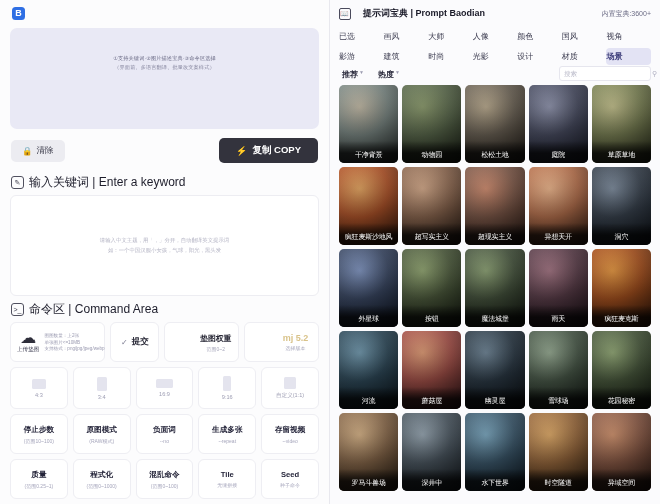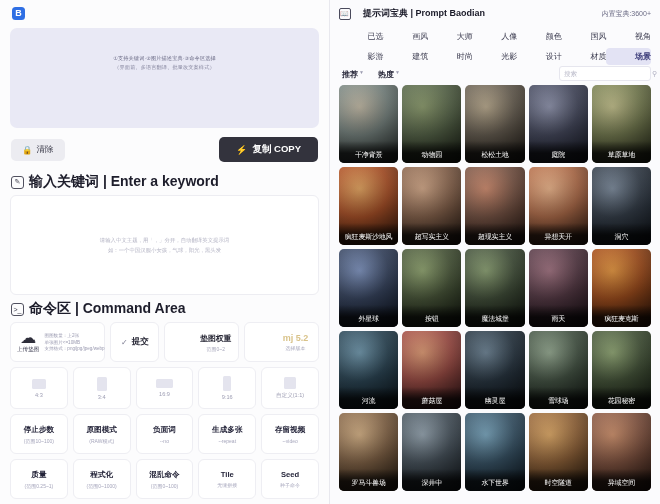--- a/index.html
+++ b/index.html
@@ -50,21 +50,21 @@
     cursor: pointer;
   }
   .copy-ico { font-size: 9px; color: #c9c9d6; }
 
   .sec-head { display: flex; align-items: center; gap: 5px; padding: 5px 3px 4px 3px; }
   .sec-ico {
     width: 13px; height: 13px; border: 1px solid #50505f; border-radius: 3px;
     display: flex; align-items: center; justify-content: center;
     font-size: 7px; color: #3a3a48; flex: none;
   }
-  .sec-txt { font-size: 14px; color: #1d1d2b; font-weight: bold; }
+  .sec-txt { font-size: 12px; color: #1d1d2b; font-weight: normal; }
 
   .kwbox {
     background: #ffffff; border: 1px solid #ededf2; border-radius: 6px;
     height: 112px; margin: 0 2px; display: flex; flex-direction: column;
     align-items: center; justify-content: center;
   }
   .kw-ph1 { font-size: 5.4px; color: #b4b4c4; }
   .kw-ph2 { font-size: 5.4px; color: #b4b4c4; margin-top: 3px; }
 
   .cmd-row1 { display: flex; gap: 5px; margin: 0 2px 5px 2px; }
@@ -118,21 +118,21 @@
     width: 12px; height: 12px; border: 1px solid #4a4a5c; border-radius: 2px;
     display: flex; align-items: center; justify-content: center;
     font-size: 7px; color: #3a3a4a; flex: none;
   }
   .r-title { font-size: 9px; color: #1a1a28; font-weight: bold; margin-left: 7px; }
   .r-count { font-size: 7px; color: #6d6d86; }
 
   .cats { display: flex; flex-direction: column; gap: 3px; padding: 2px 3px 0 3px; }
   .cat-row { display: grid; grid-template-columns: repeat(7,1fr); }
   .cat {
-    font-size: 8px; color: #3c3c50; text-align: right; padding: 3px 0;
+    font-size: 8px; color: #3c3c50; text-align: left; padding: 3px 0;
     border-radius: 4px; cursor: pointer;
   }
   .cat.active { background: #e3e3f4; color: #3d3d7a; font-weight: bold; }
 
   .sortrow { display: flex; align-items: center; gap: 14px;
              padding: 4px 3px 5px 6px; position: relative; }
   .sort { display: flex; align-items: flex-start; gap: 1px; font-size: 8px;
           color: #2a2a3c; font-weight: bold; cursor: pointer; }
   .caret { font-size: 5px; color: #9b9bb0; }
   .searchbox {

